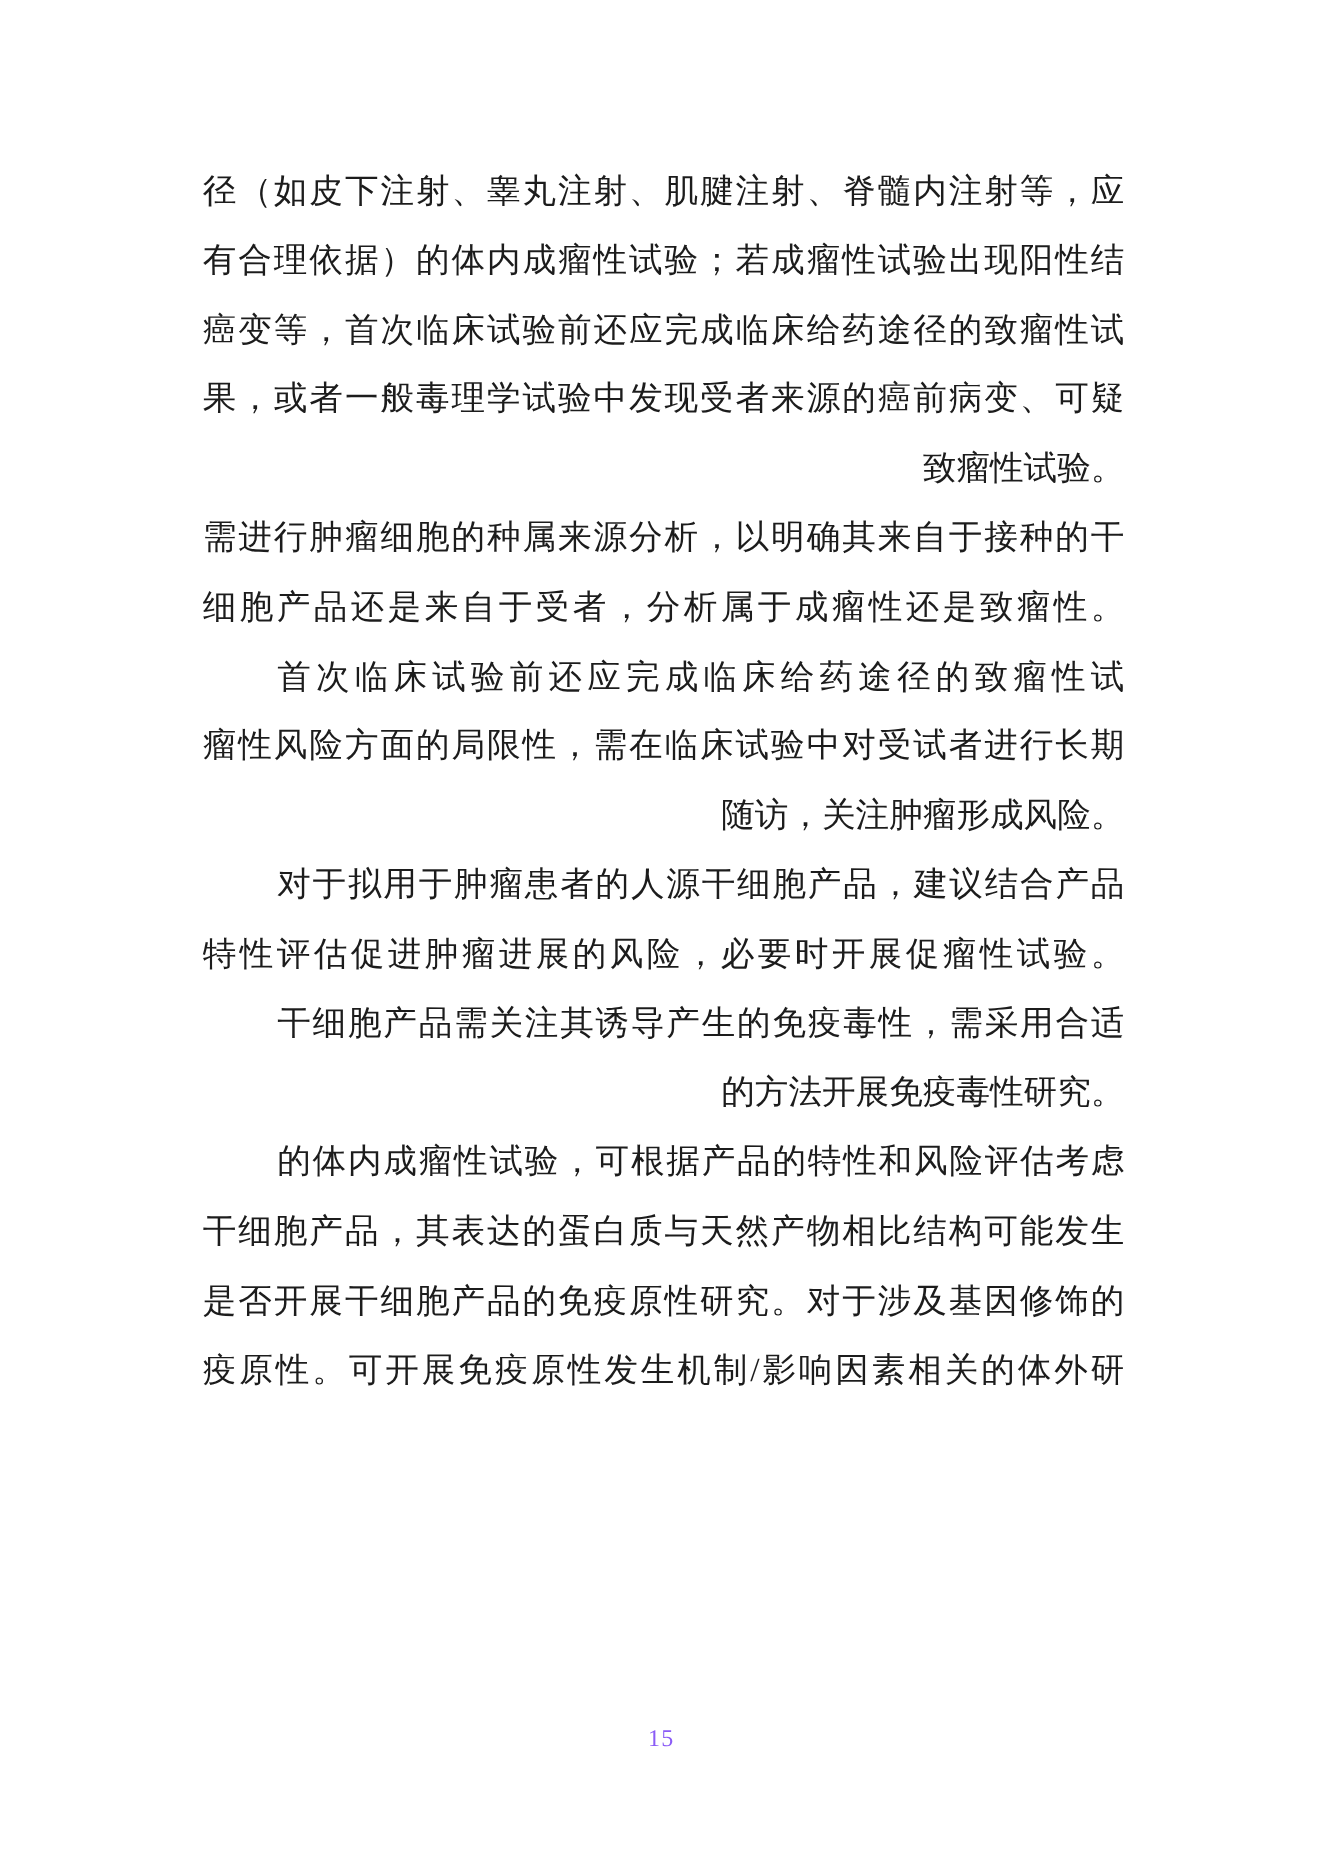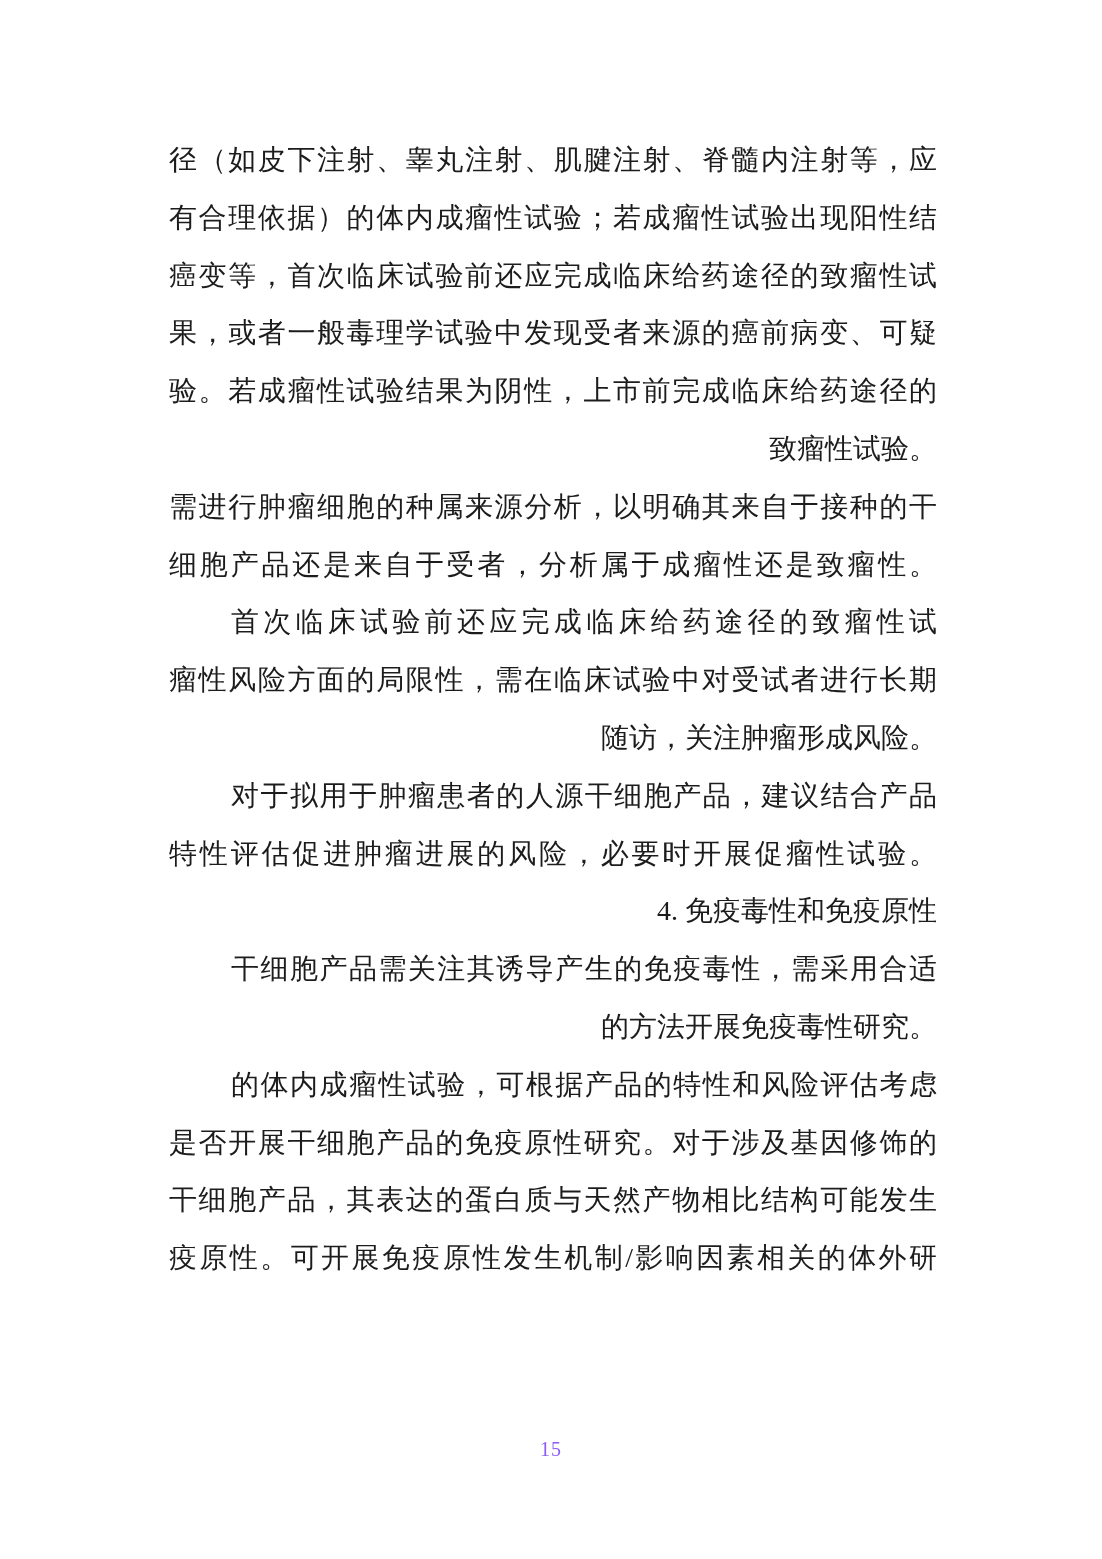--- a/index.html
+++ b/index.html
@@ -52,31 +52,29 @@
 </style>
 </head>
 <body>
 
 <div class="page">
   <div class="text-block">
       <div class="line justify">径（如皮下注射、睾丸注射、肌腱注射、脊髓内注射等，应</div>
       <div class="line justify">有合理依据）的体内成瘤性试验；若成瘤性试验出现阳性结</div>
       <div class="line justify">癌变等，首次临床试验前还应完成临床给药途径的致瘤性试</div>
       <div class="line justify">果，或者一般毒理学试验中发现受者来源的癌前病变、可疑</div>
-      <div class="line justify">验。若成瘤性试验结果为阴性，上市前完成临床给药途径的</div>
       <div class="line">致瘤性试验。</div>
       <div class="line justify">需进行肿瘤细胞的种属来源分析，以明确其来自于接种的干</div>
       <div class="line justify">细胞产品还是来自于受者，分析属于成瘤性还是致瘤性。</div>
       <div class="line indent justify">首次临床试验前还应完成临床给药途径的致瘤性试</div>
       <div class="line justify">瘤性风险方面的局限性，需在临床试验中对受试者进行长期</div>
       <div class="line">随访，关注肿瘤形成风险。</div>
       <div class="line indent justify">对于拟用于肿瘤患者的人源干细胞产品，建议结合产品</div>
       <div class="line justify">特性评估促进肿瘤进展的风险，必要时开展促瘤性试验。</div>
-      <div class="line indent">4. 免疫毒性和免疫原性</div>
       <div class="line indent justify">干细胞产品需关注其诱导产生的免疫毒性，需采用合适</div>
       <div class="line">的方法开展免疫毒性研究。</div>
       <div class="line indent justify">的体内成瘤性试验，可根据产品的特性和风险评估考虑</div>
+      <div class="line justify">干细胞产品，其表达的蛋白质与天然产物相比结构可能发生</div>
       <div class="line justify">是否开展干细胞产品的免疫原性研究。对于涉及基因修饰的</div>
-      <div class="line justify">干细胞产品，其表达的蛋白质与天然产物相比结构可能发生</div>
       <div class="line justify">疫原性。可开展免疫原性发生机制/影响因素相关的体外研</div>
     </div>
   <div class="page-number">15</div>
 </div>
 
 </body></html>

